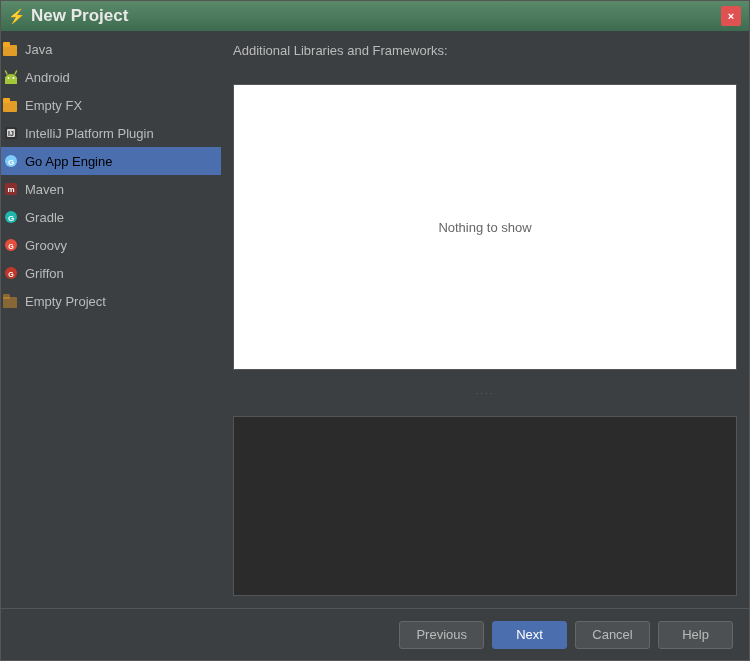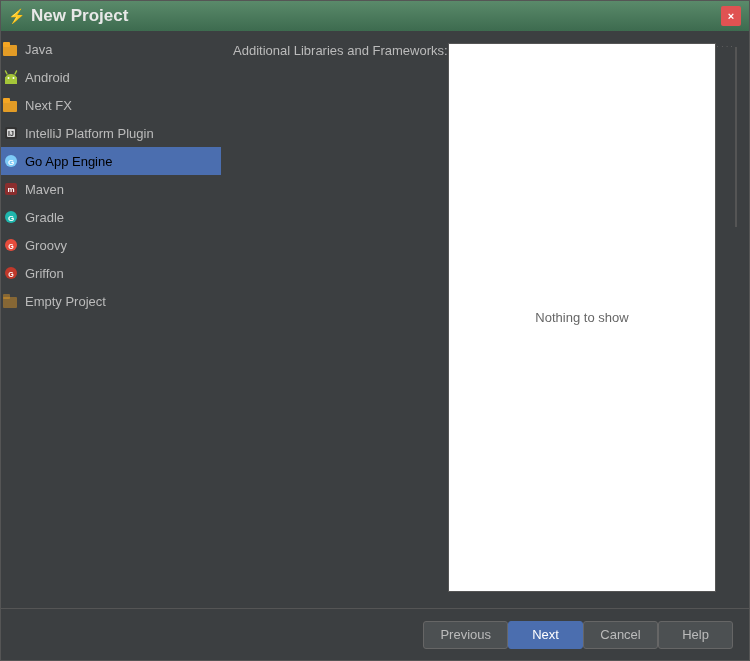--- a/index.html
+++ b/index.html
@@ -114,23 +114,24 @@
       white-space: nowrap;
     }
 
     .sidebar-item.active .sidebar-item-label {
       color: #000000;
     }
 
     .main-panel {
       flex: 1;
       display: flex;
-      flex-direction: row;
+      flex-direction: column;
       background: #3c3f41;
       padding: 12px;
+      gap: 16px;
     }
 
     .section-title {
       color: #bbbbbb;
       font-size: 13px;
       margin-bottom: 10px;
     }
 
     .frameworks-panel {
       flex: 1;
@@ -163,20 +164,21 @@
       margin-top: 4px;
     }
 
     .footer {
       height: 52px;
       background: #3c3f41;
       display: flex;
       align-items: center;
       justify-content: flex-end;
       padding: 0 16px;
+      gap: 8px;
       border-top: 1px solid #555;
       flex-shrink: 0;
     }
 
     .btn {
       height: 28px;
       min-width: 75px;
       padding: 0 16px;
       border: 1px solid #666;
       border-radius: 3px;
@@ -240,21 +242,21 @@
         <span class="sidebar-item-label">Android</span>
       </div>
 
       <div class="sidebar-item">
         <span class="sidebar-item-icon icon-javafx">
           <svg width="16" height="14" viewBox="0 0 16 14">
             <rect x="0" y="3" width="14" height="11" rx="1" fill="#f5a623" opacity="0.9"></rect>
             <rect x="0" y="0" width="7" height="5" rx="1" fill="#f5a623"></rect>
           </svg>
         </span>
-        <span class="sidebar-item-label">Next FX</span>
+        <span class="sidebar-item-label">Empty FX</span>
       </div>
 
       <div class="sidebar-item">
         <span class="sidebar-item-icon">
           <svg width="14" height="14" viewBox="0 0 14 14">
             <rect x="1" y="1" width="12" height="12" rx="2" fill="#333"></rect>
             <rect x="3" y="3" width="8" height="8" rx="1" fill="#e8e8e8" opacity="0.9"></rect>
             <text x="7" y="10" text-anchor="middle" font-size="7" fill="#333" font-weight="bold">IJ</text>
           </svg>
         </span>

